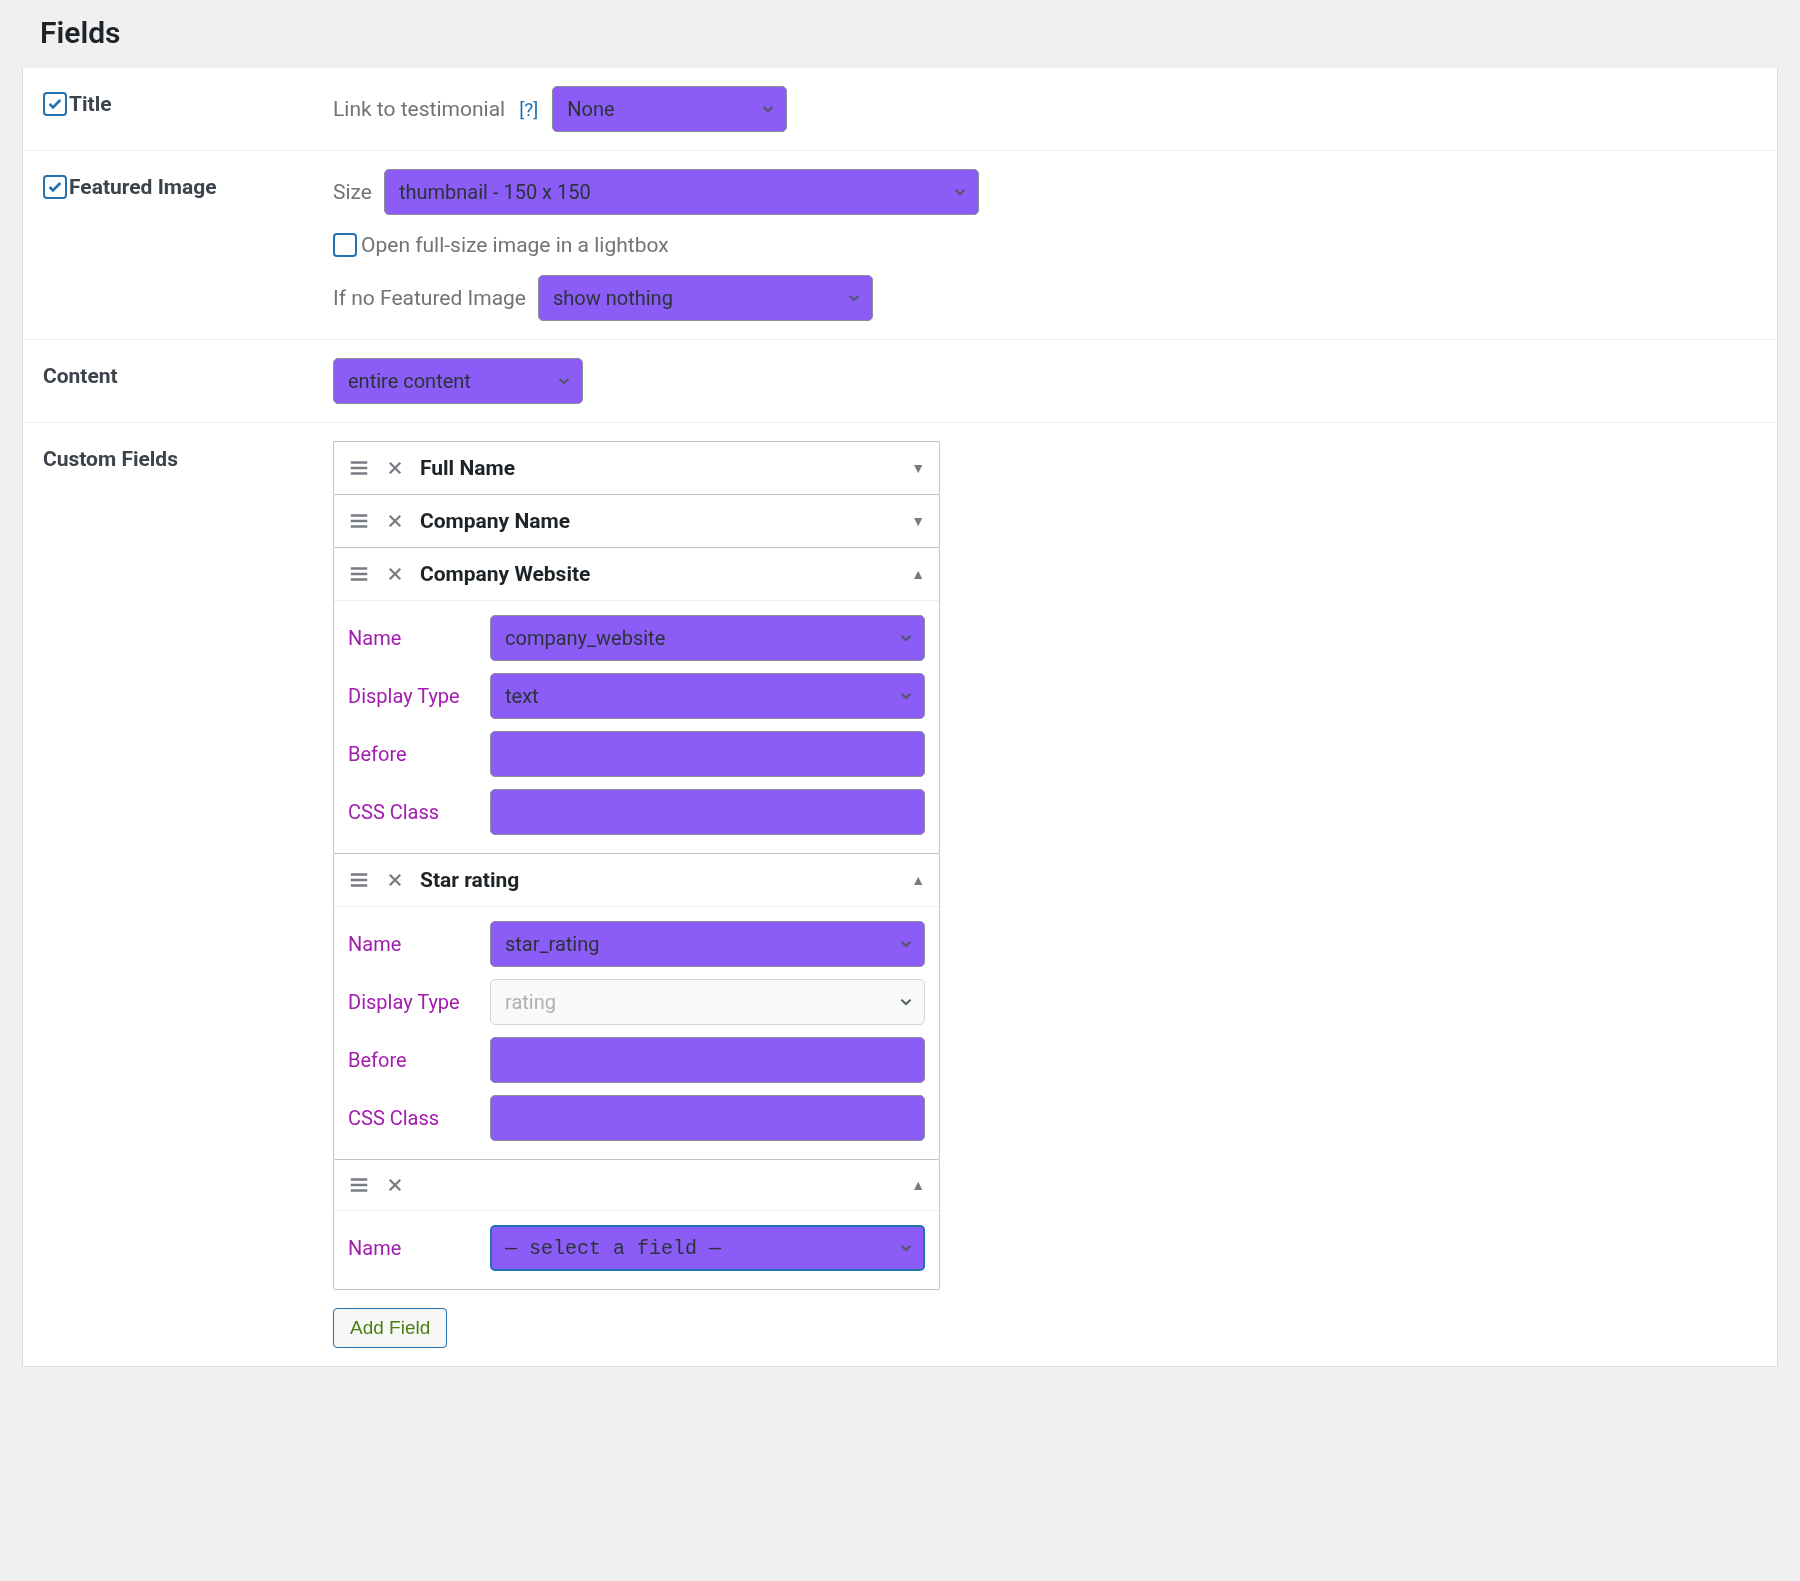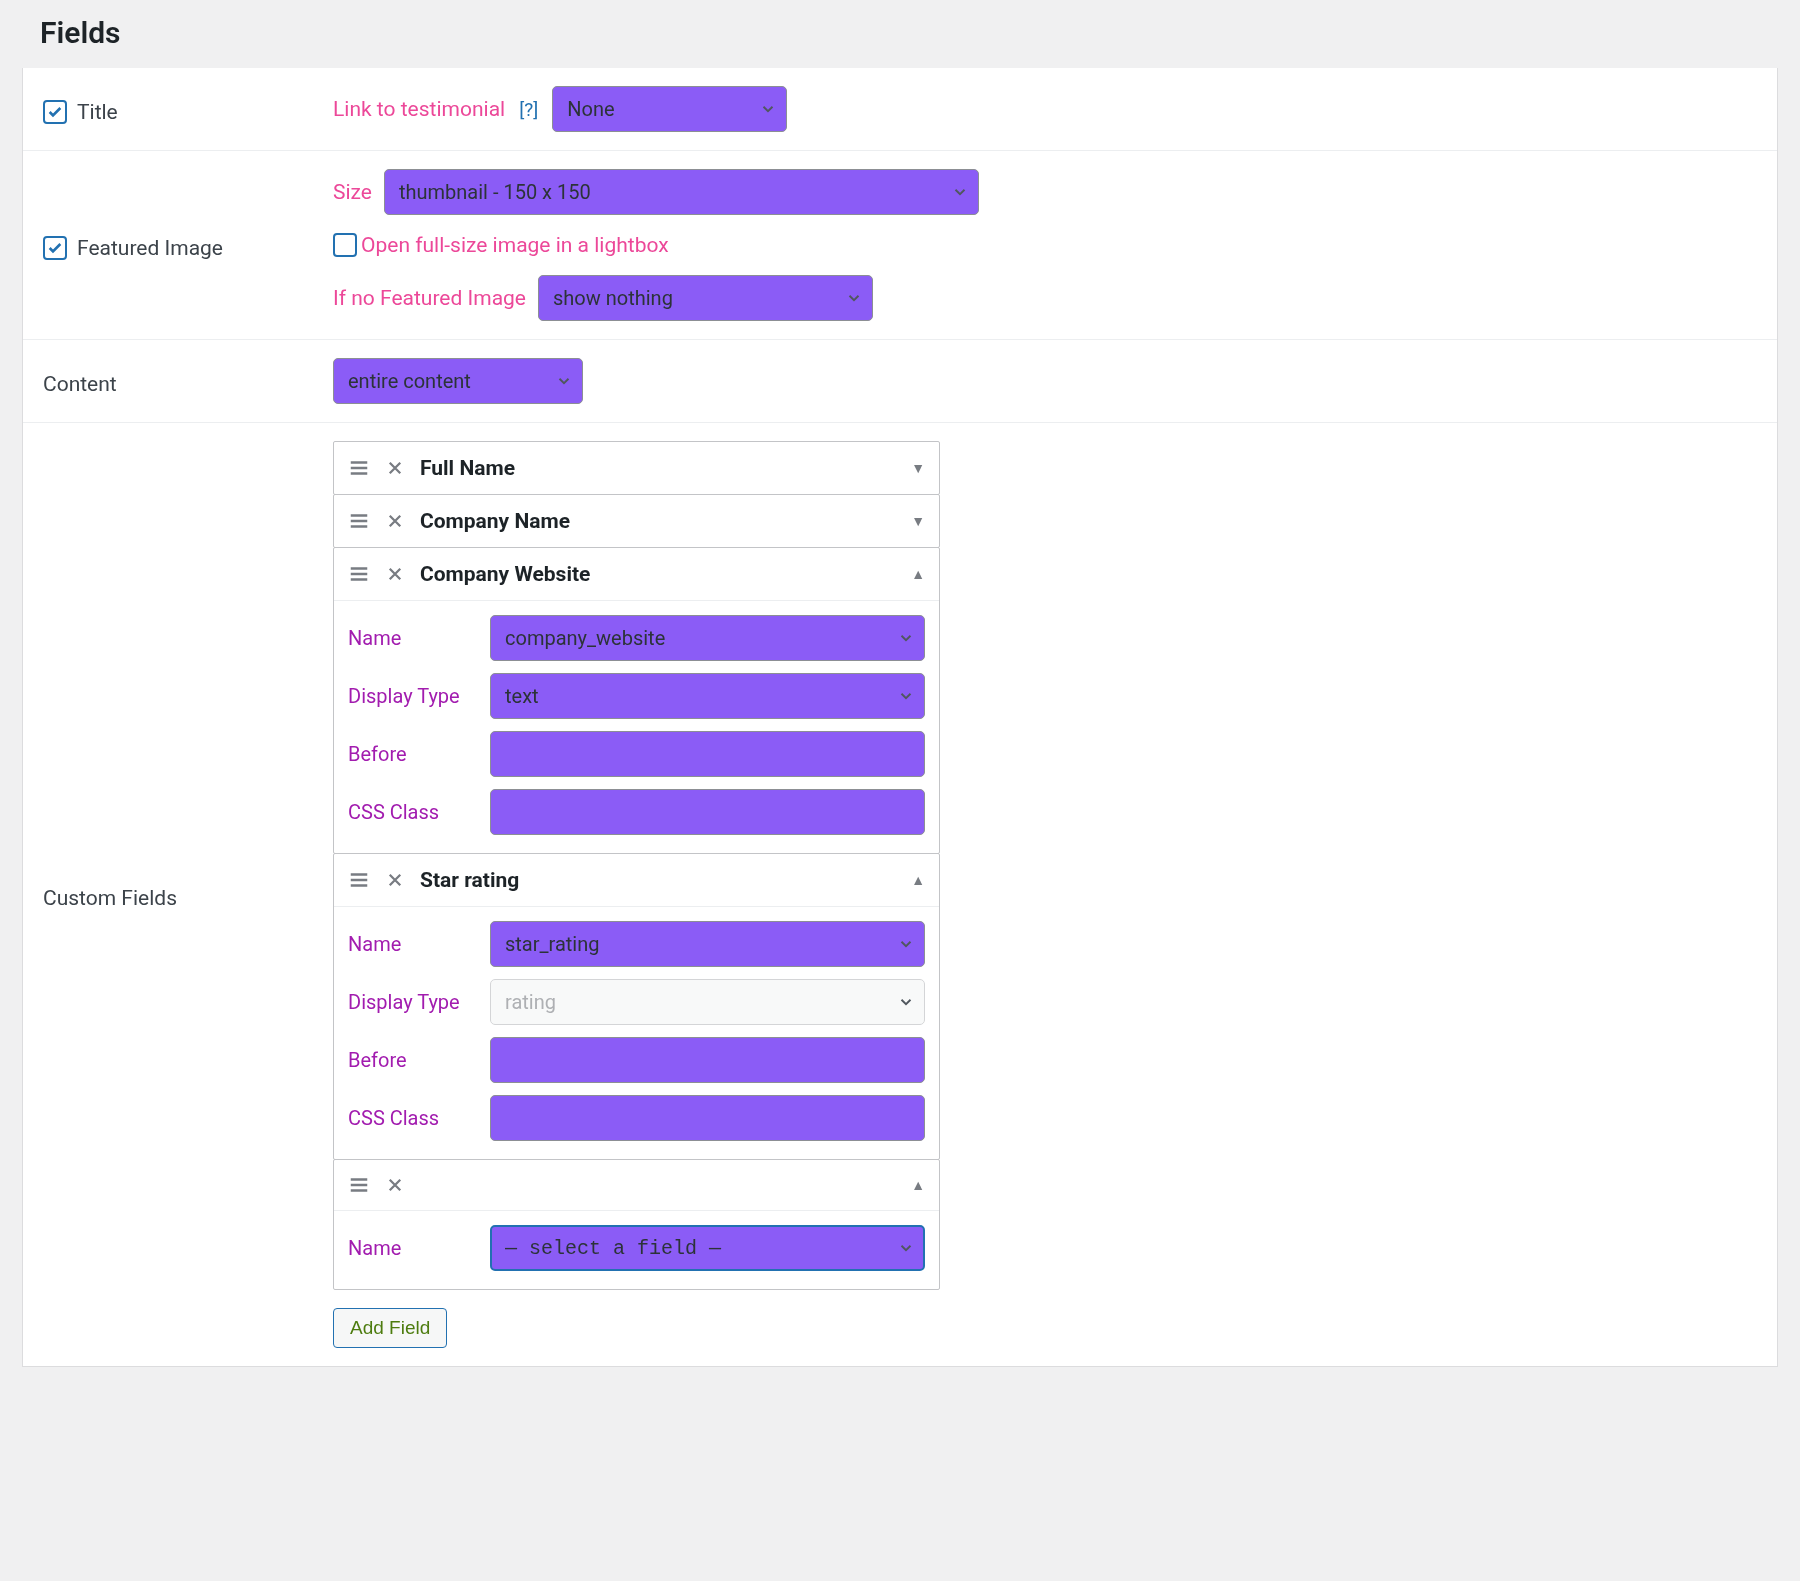--- a/index.html
+++ b/index.html
@@ -24,23 +24,24 @@
   .row {
     display: flex;
     border-bottom: 1px solid #eceef0;
     padding: 14px 20px 18px 20px;
   }
   .row:last-of-type { border-bottom: none; }
   .row .left {
     width: 290px;
     flex-shrink: 0;
     display: flex;
-    align-items: center;
+    align-items: flex-start;
     padding-top: 10px;
-    gap: 10px;
+    gap: 2px;
+    font-weight: bold;
   }
   .row .right {
     flex: 1;
     display: flex;
     flex-direction: column;
     gap: 18px;
     padding-top: 4px;
   }
   .inline-group {
     display: flex;
@@ -54,21 +55,21 @@
     border: 2.5px solid #2271b1;
     border-radius: 4px;
     display: inline-flex;
     align-items: center;
     justify-content: center;
     flex-shrink: 0;
   }
   .cb.checked svg { display: block; }
   .cb svg { display: none; width: 16px; height: 16px; }
   .left-label { font-size: 21px; color: #3c434a; }
-  .opt-label { font-size: 21px; color: #ec4899; }
+  .opt-label { font-size: 21px; color: #737373; }
   .help {
     color: #2271b1;
     font-size: 19px;
     text-decoration: none;
     padding: 0 2px;
   }
   select, input[type="text"] {
     border: 1px solid #8c8f94;
     border-radius: 5px;
     background: #8b5cf6;

